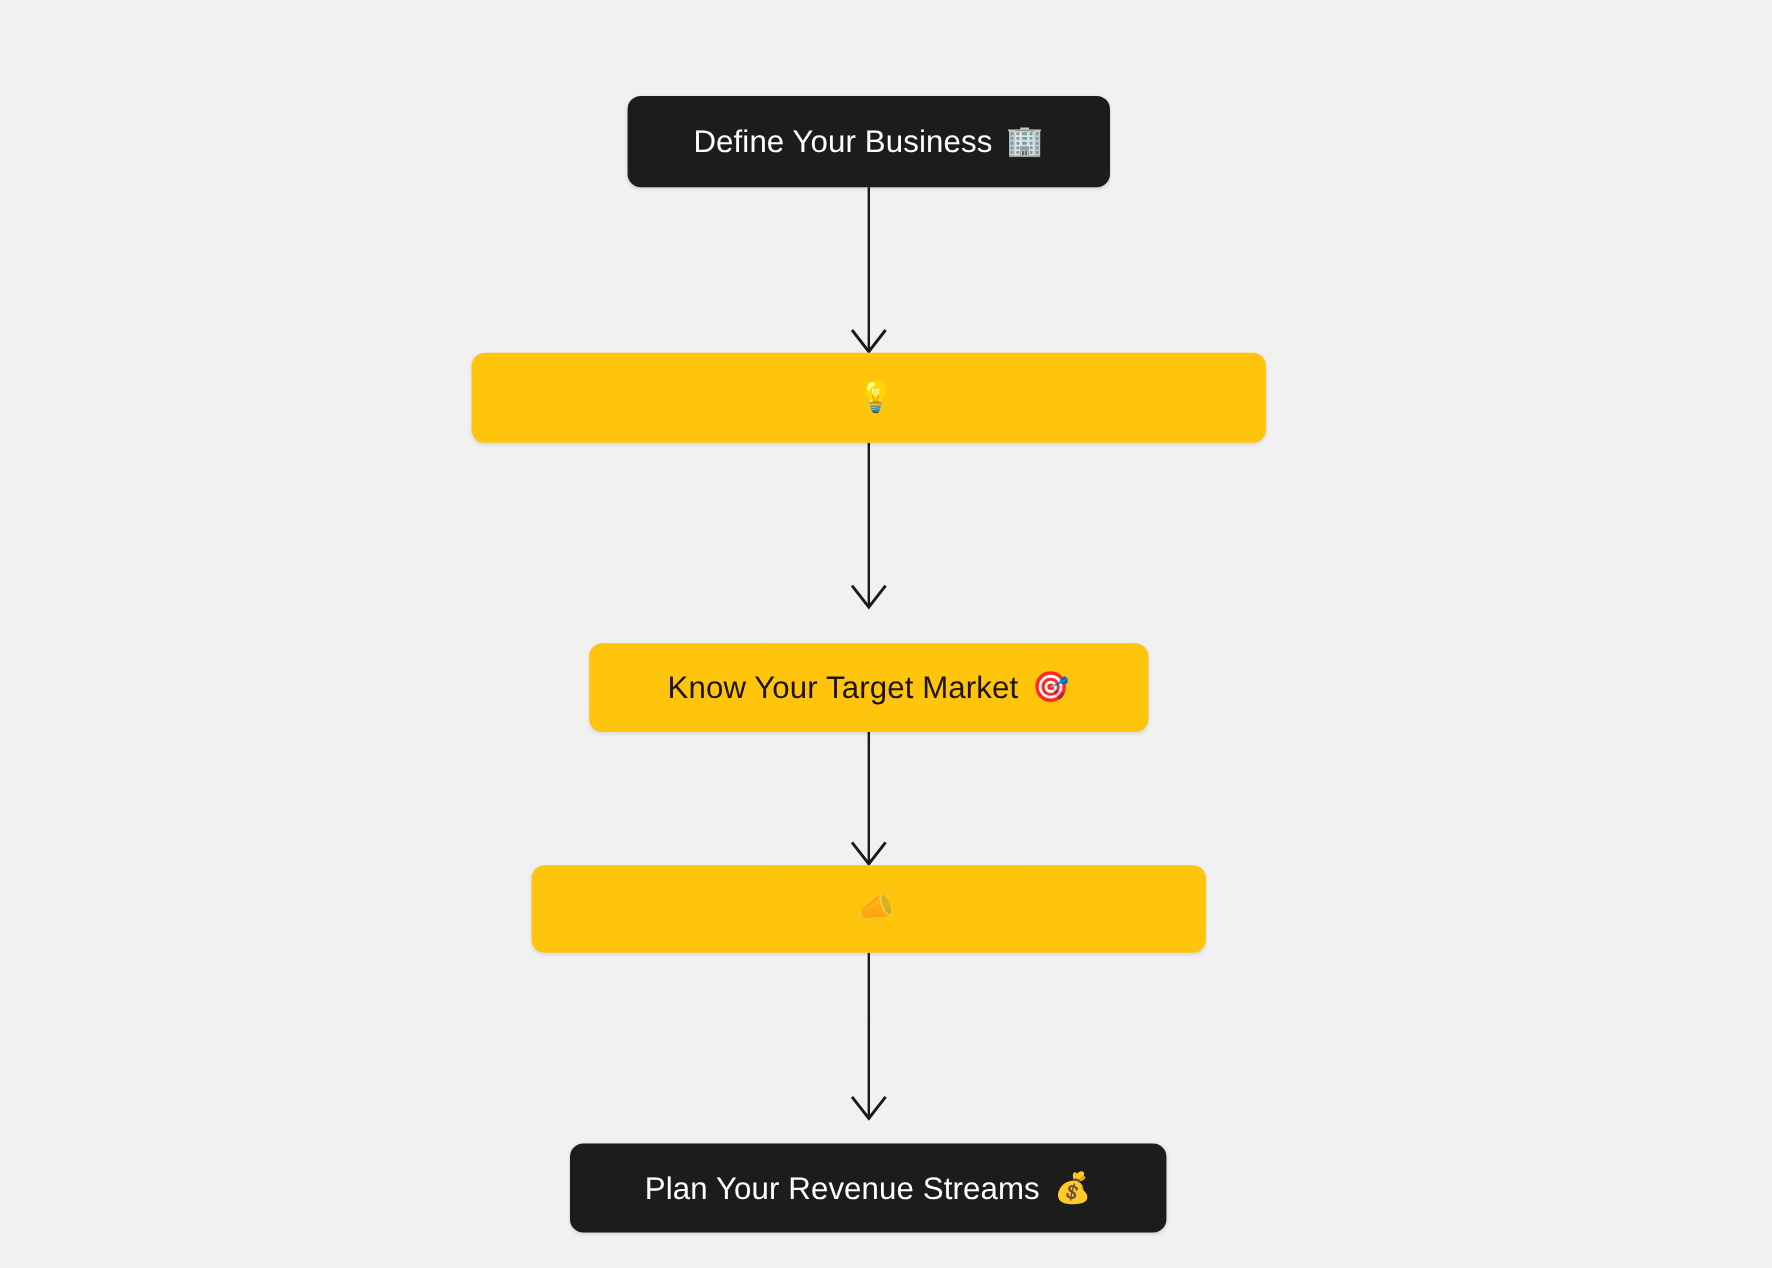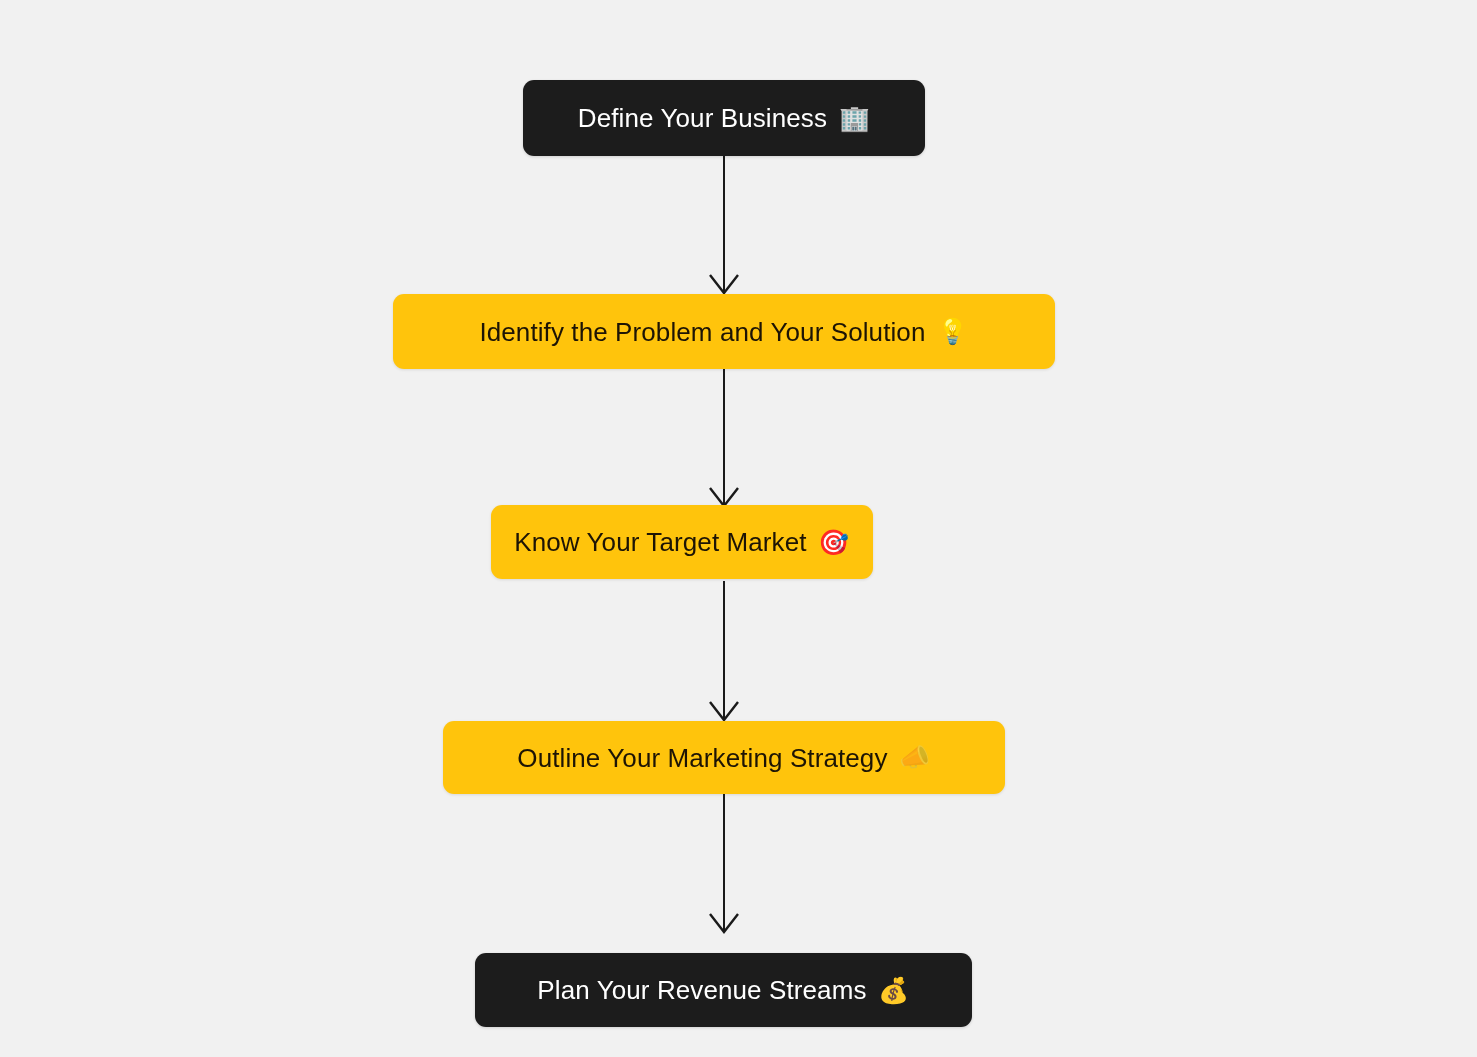--- a/index.html
+++ b/index.html
@@ -96,29 +96,27 @@
         <polyline points="710,914 724,932 738,914" fill="none" stroke="#1a1a1a" stroke-width="2.4" stroke-linecap="butt" stroke-linejoin="miter"></polyline>
       </g>
     </svg>
 
   <div id="node-layer">
       <div class="node style-dark" style="left: 523px; top: 80px; width: 402px; height: 76px;">
         <span class="node-label">Define Your Business</span>
         <span class="node-emoji">🏢</span>
       </div>
       <div class="node style-yellow" style="left: 393px; top: 294px; width: 662px; height: 75px;">
-        <span class="node-label">Identify the Problem and Your Solution</span>
         <span class="node-emoji">💡</span>
       </div>
-      <div class="node style-yellow" style="left: 491px; top: 505px; width: 382px; height: 74px;">
+      <div class="node style-yellow" style="left: 491px; top: 536px; width: 466px; height: 74px;">
         <span class="node-label">Know Your Target Market</span>
         <span class="node-emoji">🎯</span>
       </div>
       <div class="node style-yellow" style="left: 443px; top: 721px; width: 562px; height: 73px;">
-        <span class="node-label">Outline Your Marketing Strategy</span>
         <span class="node-emoji faded">📣</span>
       </div>
       <div class="node style-dark" style="left: 475px; top: 933px; width: 497px; height: 74px; margin-top: 20px;">
         <span class="node-label">Plan Your Revenue Streams</span>
         <span class="node-emoji">💰</span>
       </div>
     </div>
 
 </div>
 

